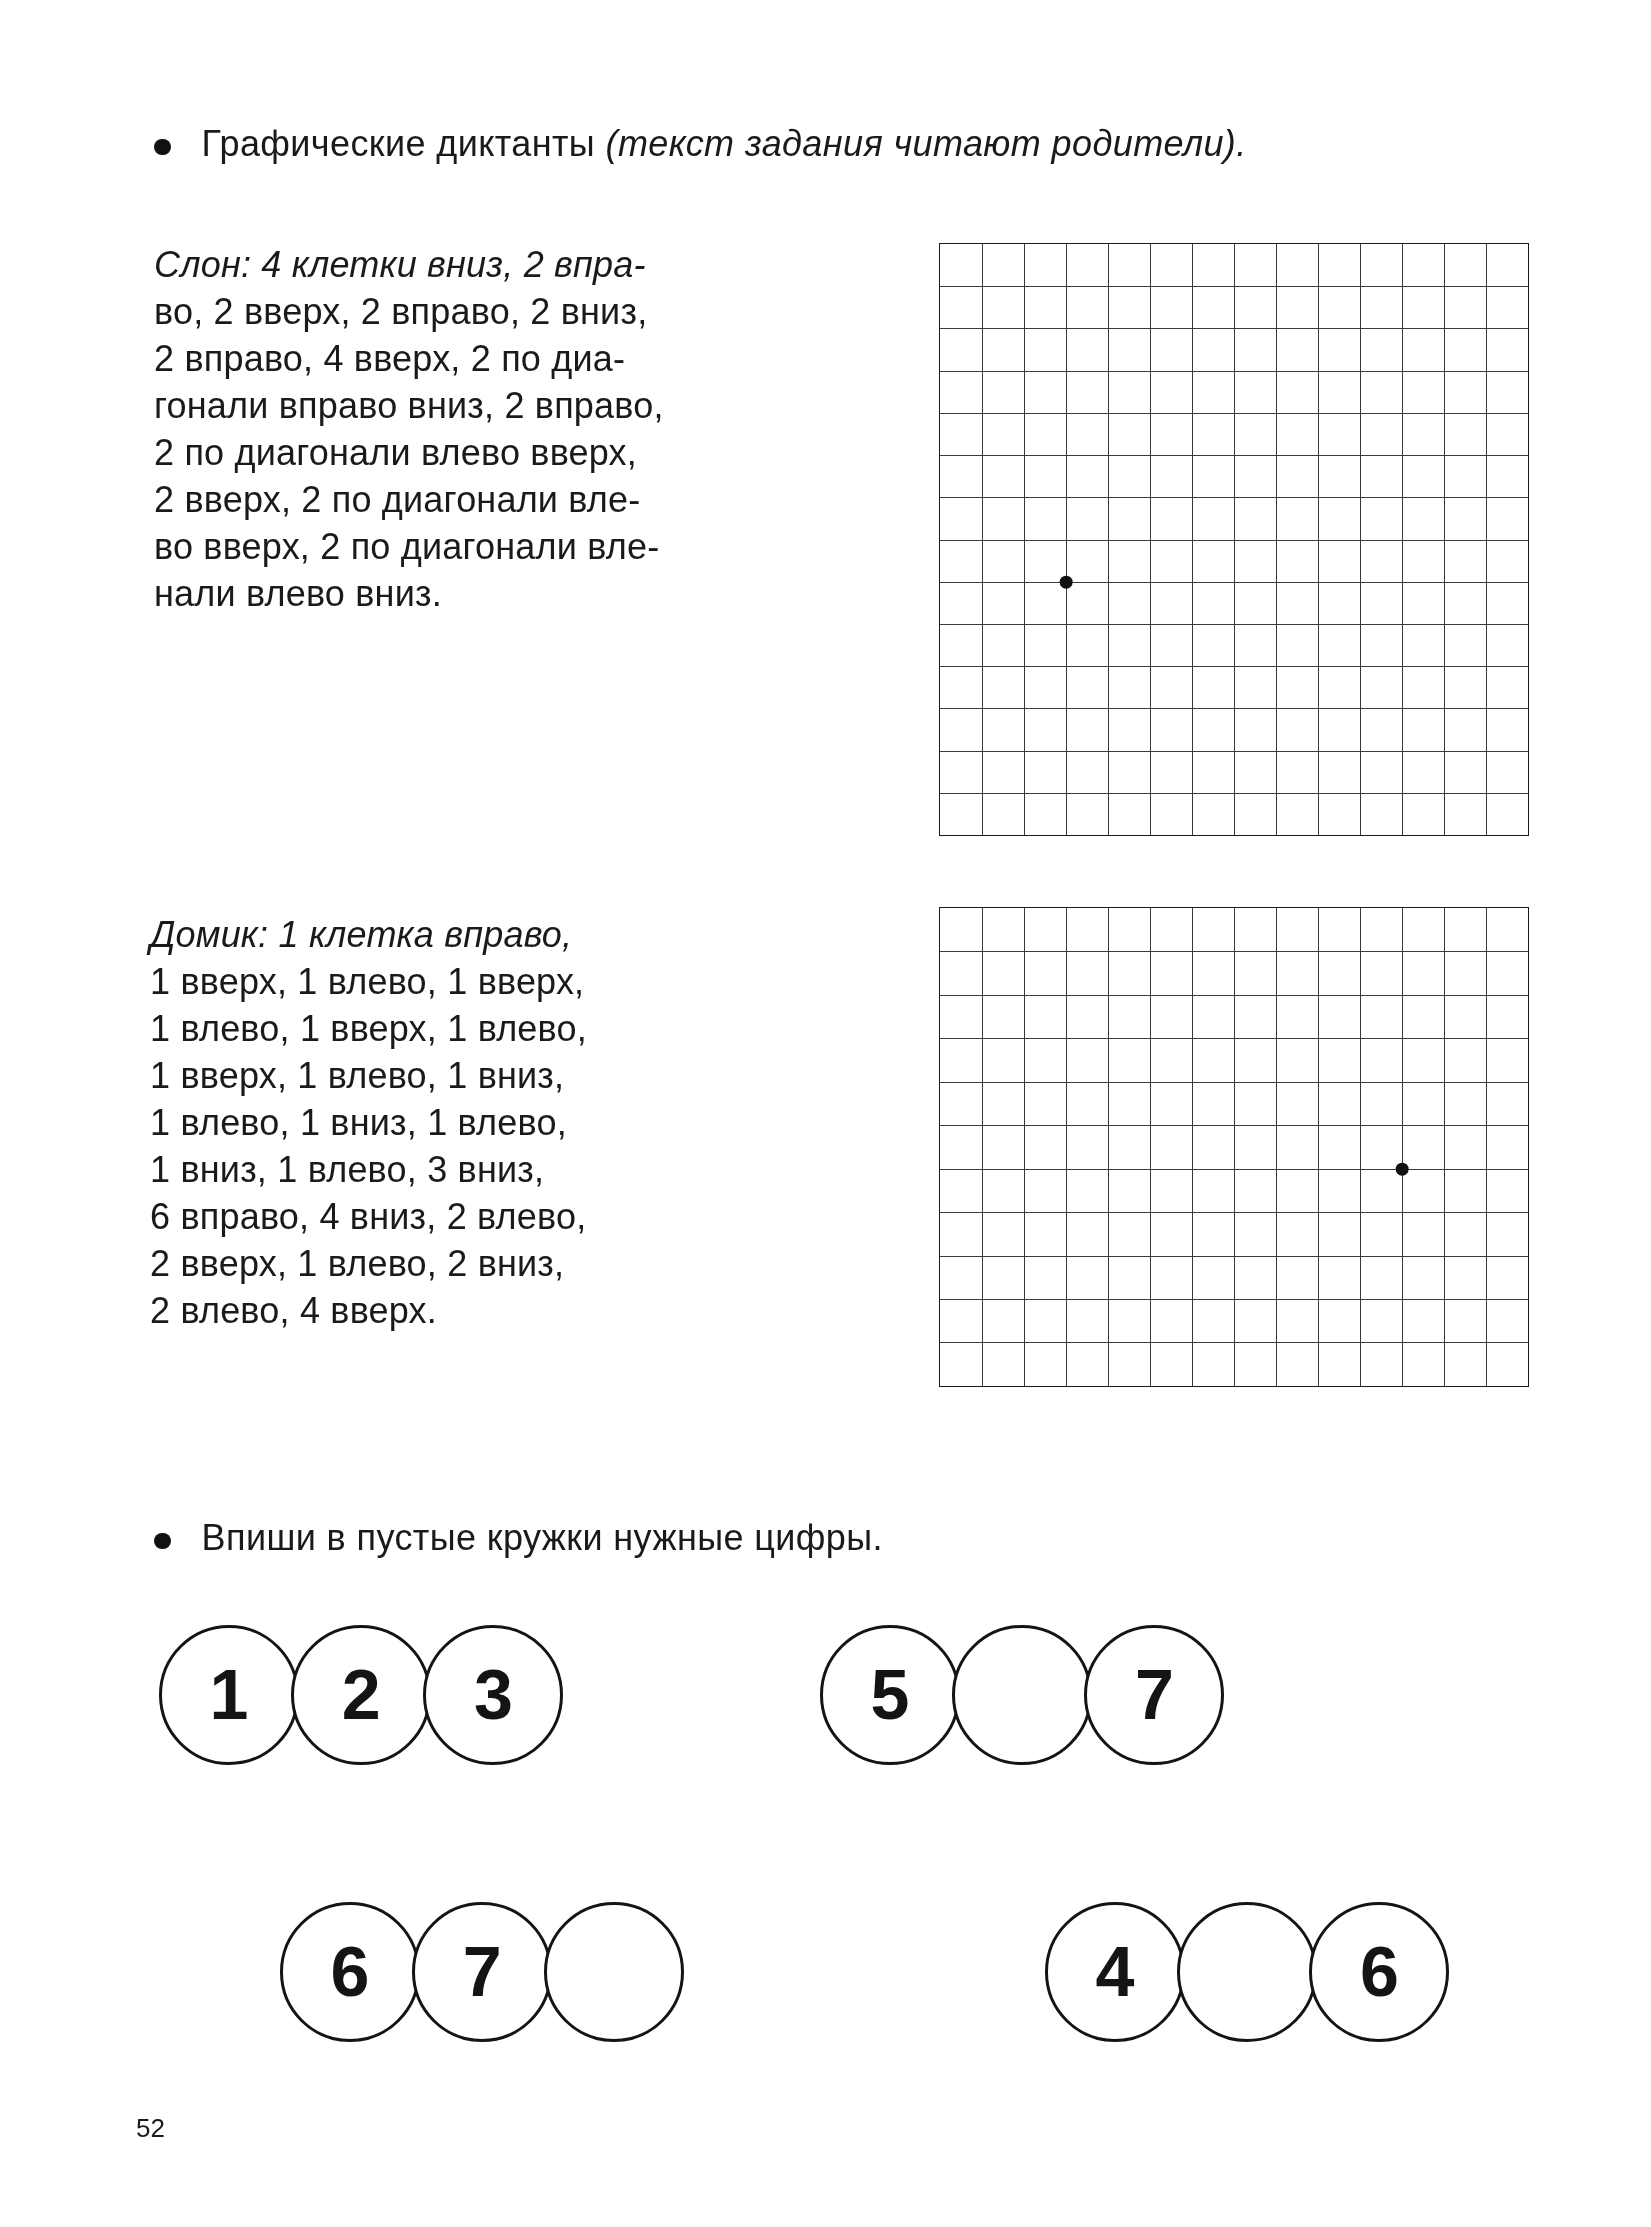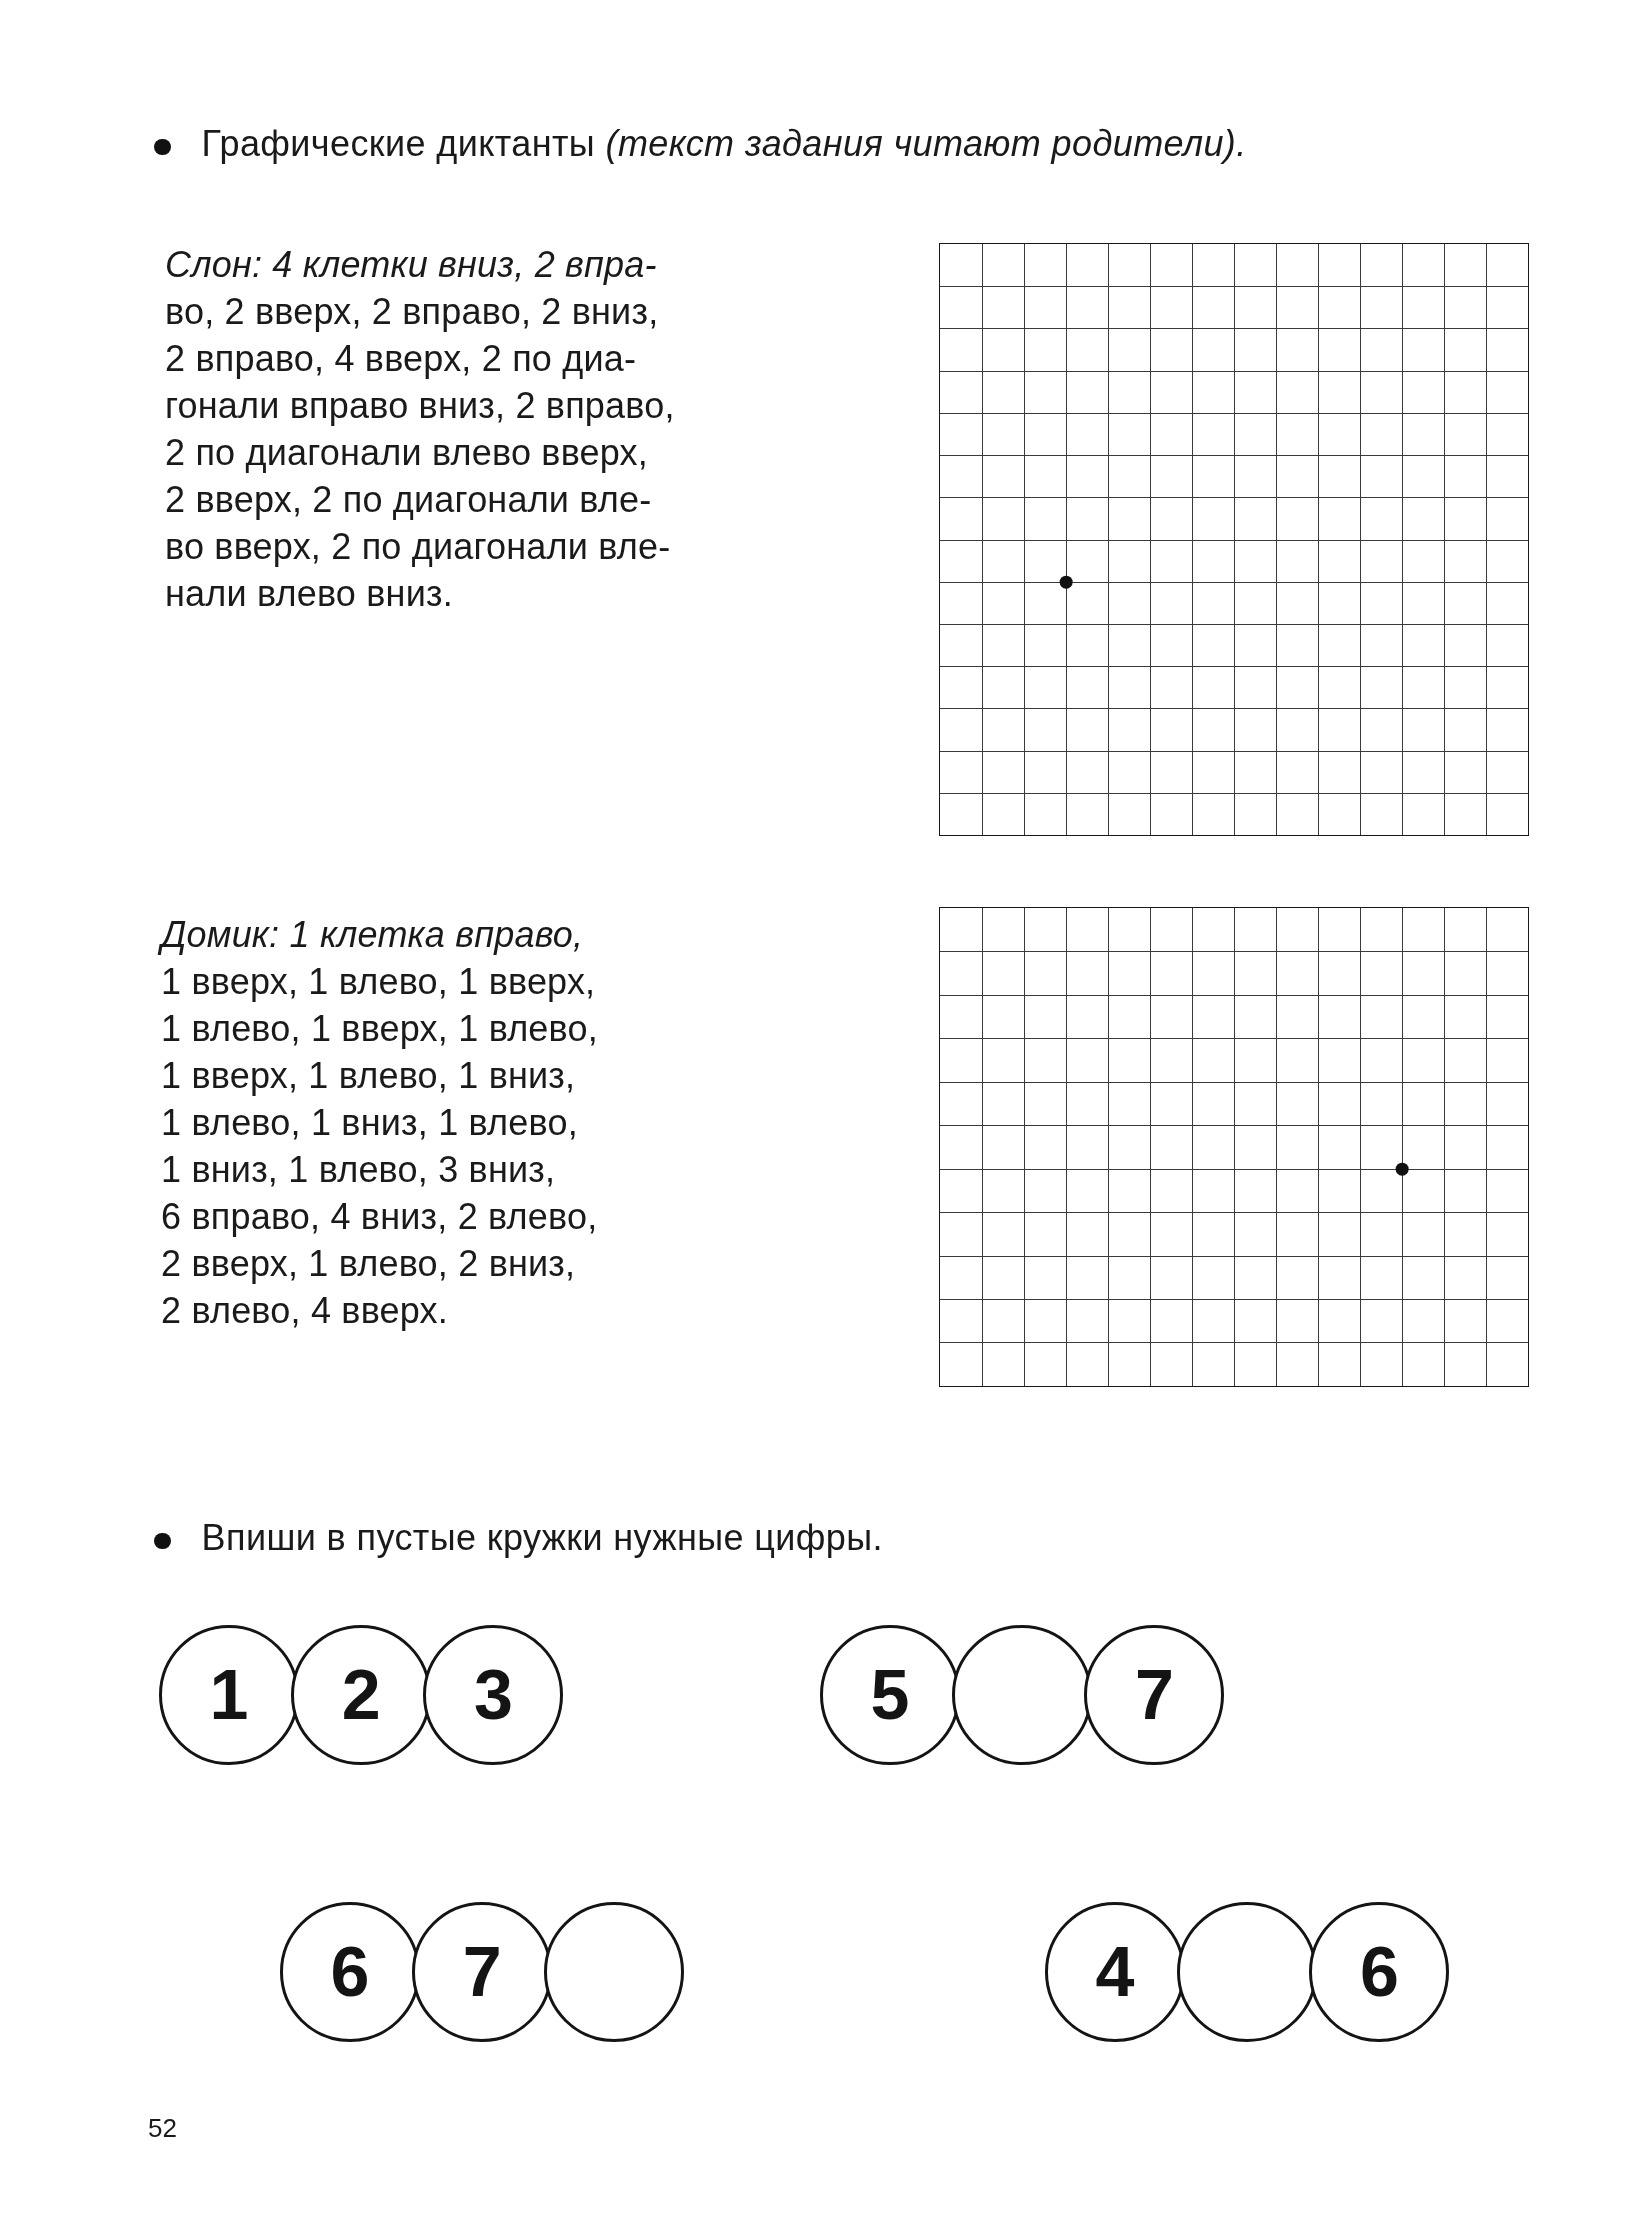--- a/index.html
+++ b/index.html
@@ -49,21 +49,20 @@
 
   #bullet-dictations { left: 154px; top: 121px; }
   #bullet-circles    { left: 154px; top: 1515px; }
 
   
   .task-text {
     position: absolute;
     font-size: 36px;
     line-height: 1.305;
     letter-spacing: 0.2px;
-    margin-left: 11px;
   }
   .task-text .lead {
     font-style: italic;
   }
   .task-line { white-space: pre; }
 
   #slon-text  { left: 154px; top: 242px; width: 741px; }
   #domik-text { left: 150px; top: 912px; width: 683px; }
 
   
@@ -119,21 +118,21 @@
   .num-circle:last-child { margin-right: 0; }
 
   #circles-row1-left  { left: 159px;  top: 1625px; }
   #circles-row1-right { left: 820px;  top: 1625px; }
   #circles-row2-left  { left: 280px;  top: 1902px; }
   #circles-row2-right { left: 1045px; top: 1902px; }
 
   
   #page-number {
     position: absolute;
-    left: 148px;
+    left: 136px;
     top: 2113px;
     font-size: 26px;
     color: #1a1a1a;
   }
 </style>
 </head>
 <body>
 
 <div class="page">
 

